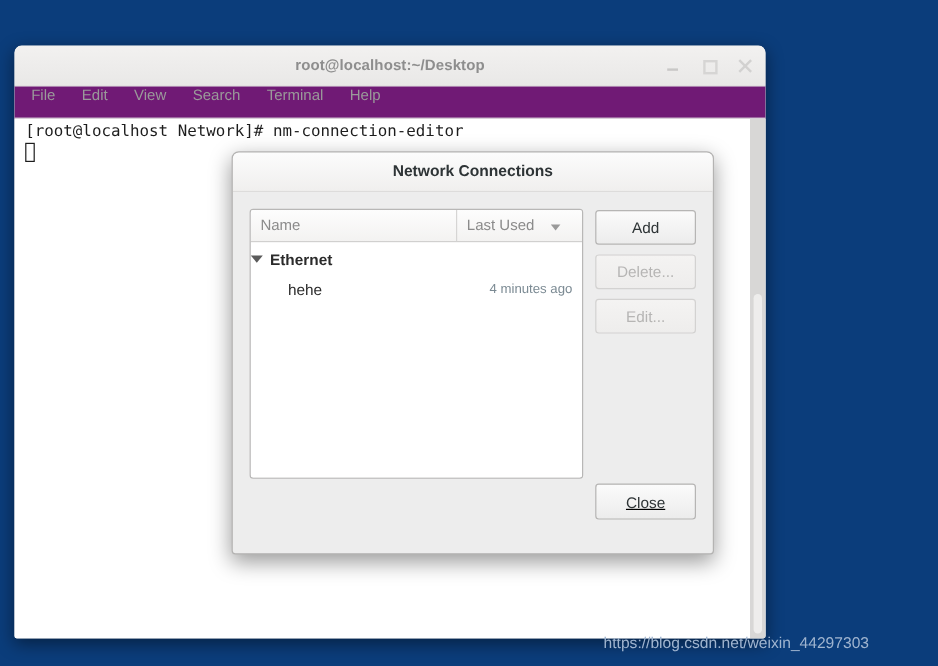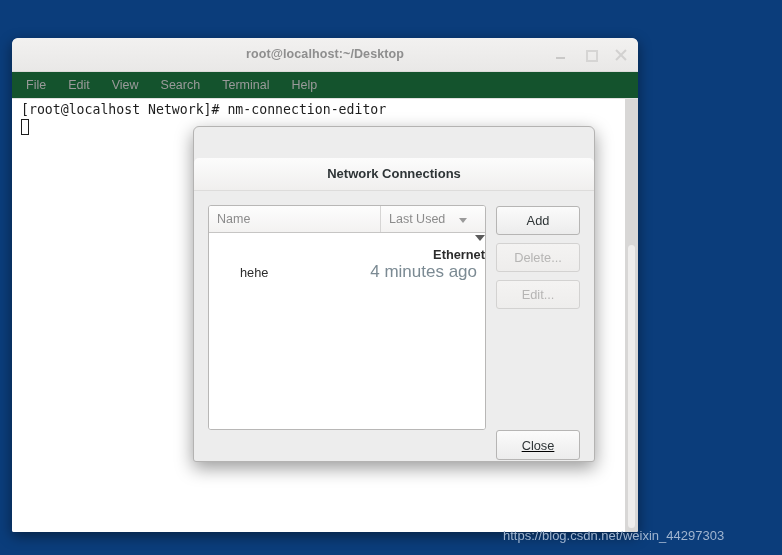--- a/index.html
+++ b/index.html
@@ -90,23 +90,22 @@
     left: 0px; top: 6px;
     width: 14px; height: 2px;
     background: #d2d1d0;
   }
   .win-btn.close::before { transform: rotate(45deg); }
   .win-btn.close::after  { transform: rotate(-45deg); }
 
   
   #terminal-menubar {
     height: 26px;
-    background: #14532d;
-    display: flex;
-    align-items: center;
+    background: #701a75;
+    display: flex;
     padding-left: 14px;
     gap: 22px;
     flex: none;
     border-bottom: 1px solid #e2e1e0;
   }
   .menu-item {
     font-size: 12.5px;
     color: #9a9a9a;
     cursor: default;
     white-space: nowrap;
@@ -173,21 +172,20 @@
     flex-direction: column;
     overflow: hidden;
   }
   #nc-titlebar {
     height: 32px;
     flex: none;
     background: linear-gradient(to bottom, #fcfcfc 0%, #f0efee 100%);
     border-bottom: 1px solid #dddcdb;
     border-radius: 5px 5px 0 0;
     position: relative;
-    margin-top: 31px;
   }
   #nc-title {
     position: absolute;
     inset: 0;
     line-height: 32px;
     text-align: center;
     font-size: 13px;
     font-weight: bold;
     color: #2e3436;
   }
@@ -241,25 +239,24 @@
     border-top: 5px solid #9a9a9a;
     margin-top: 2px;
   }
   #conn-list-body {
     flex: 1 1 auto;
     background: #ffffff;
     padding-top: 2px;
   }
   .group-row {
     display: flex;
-    align-items: flex-end;
+    align-items: center;
     height: 24px;
-    padding-left: 16px;
+    padding-left: 0;
     gap: 6px;
-    flex-direction: column;
   }
   .tri-expanded {
     width: 0; height: 0;
     border-left: 5px solid transparent;
     border-right: 5px solid transparent;
     border-top: 6px solid #5b5b5b;
   }
   .group-label {
     font-size: 12.8px;
     font-weight: bold;
@@ -270,21 +267,21 @@
     align-items: center;
     height: 26px;
     padding: 0 8px 0 31px;
   }
   .conn-name {
     flex: 1 1 auto;
     font-size: 12.8px;
     color: #2b2b2b;
   }
   .conn-lastused {
-    font-size: 17px;
+    font-size: 11px;
     color: #7b8a93;
     text-align: center;
   }
 
   
   #nc-side-buttons {
     display: flex;
     flex-direction: column;
     gap: 8px;
     padding-top: 1px;

